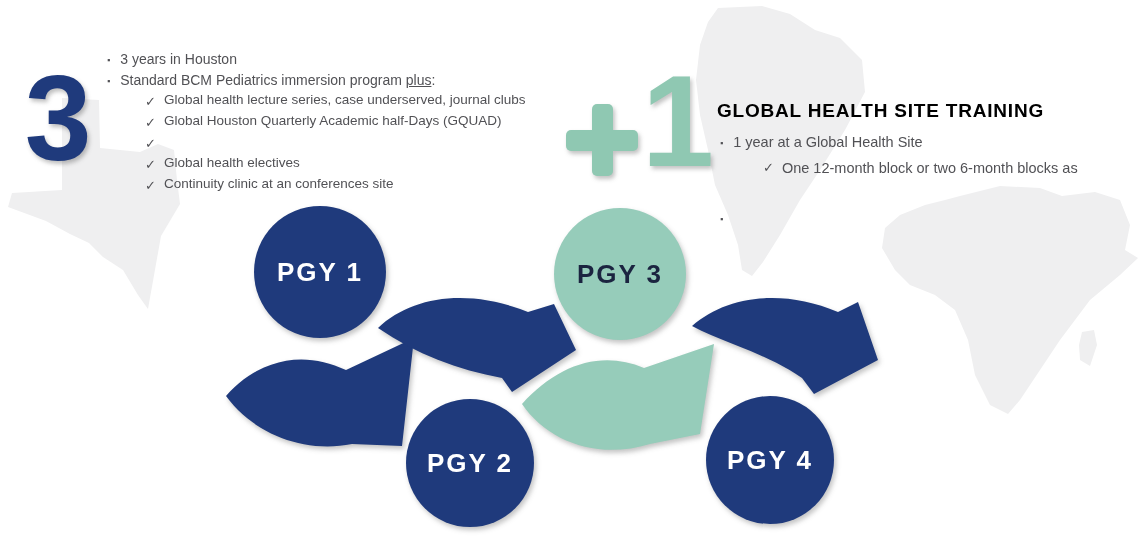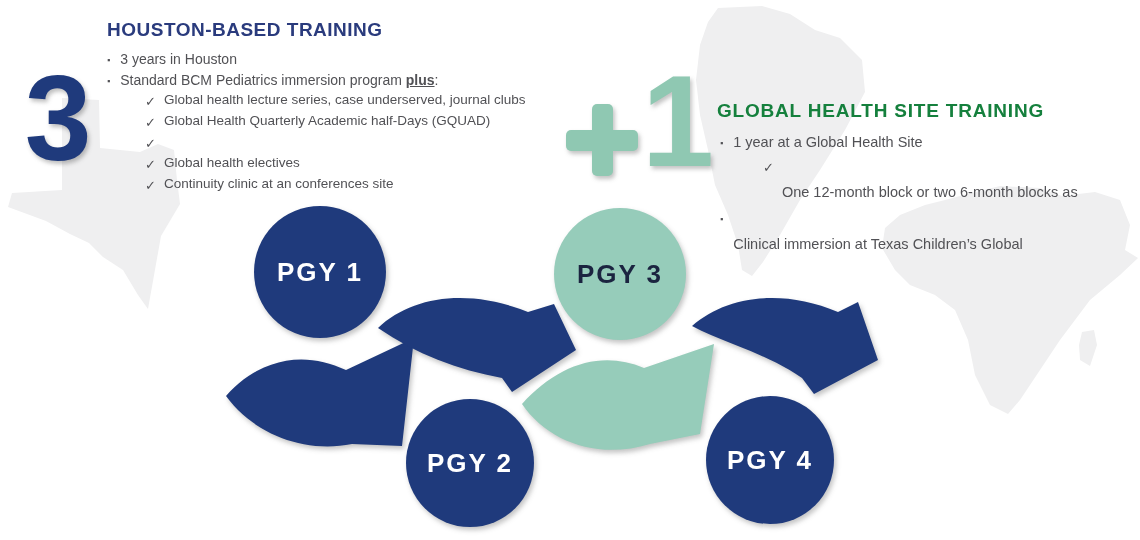--- a/index.html
+++ b/index.html
@@ -13,21 +13,21 @@
 
   
   .hb-title {
     position:absolute; left:107px; top:19px;
     font-size:19px; font-weight:bold; letter-spacing:0.5px; color:#2A3B7D;
   }
   .bullet-row { position:absolute; display:flex; align-items:flex-start; color:#515155; font-size:14px; }
   .sq { font-size:9px; line-height:19px; margin-right:10px; color:#515155; }
   .chk { font-size:13px; line-height:19px; margin-right:8px; color:#515155; }
   .check-row { position:absolute; display:flex; align-items:flex-start; color:#515155; font-size:13.5px; }
-  .bold-u { font-weight:bold; text-decoration:underline; }
+  .bold-u { font-weight:normal; text-decoration:underline; }
 
   .big-three {
     position:absolute; left:20px; top:58px; width:76px;
     font-size:120px; font-weight:bold; color:#1F3A7C; line-height:1;
     text-align:center;
     filter: drop-shadow(2px 3px 2px rgba(40,40,40,0.3));
   }
 
   
   .plus-one { position:absolute; left:566px; top:56px; width:150px; height:140px;
@@ -36,24 +36,24 @@
   .plus-shape .pv { position:absolute; left:26px; top:0;  width:21px; height:72px; background:#8FC8B2; border-radius:5px; }
   .plus-shape .ph { position:absolute; left:0; top:26px; width:72px; height:21px; background:#8FC8B2; border-radius:5px; }
   .one {
     position:absolute; left:74px; top:0; width:76px;
     font-size:130px; line-height:1; font-weight:bold; color:#8FC8B2; text-align:center; font-style:normal;
   }
 
   
   .gh-title {
     position:absolute; left:717px; top:100px;
-    font-size:19px; font-weight:bold; letter-spacing:0.8px; color:#15803d;
+    font-size:19px; font-weight:bold; letter-spacing:0.8px; color:#000000;
   }
   .rp { font-size:14.5px; color:#515155; }
-  .two-line div { line-height:21px;margin-top:24px; }
+  .two-line div { line-height:21px; }
 
   
   text.pgy {
     font-family:"Liberation Sans", sans-serif;
     font-size:26px; font-weight:bold; letter-spacing:2px;
     text-anchor:middle;
   }
 </style>
 </head>
 <body>
@@ -62,38 +62,37 @@
 
   <svg class="layer" viewBox="0 0 1140 540">
     <path d="M 62 98 L 99 100 L 100 148 L 140 152 L 158 144 L 174 150 L 177 180 L 180 204 L 161 236 L 148 309 L 138 295 L 123 270 L 103 257 L 89 243 L 70 234 L 46 221 L 8 207 L 12 193 L 62 190 Z" fill="#EFEFF0"></path>
     <path d="M 718 8 L 762 6 L 790 14 L 815 30 L 840 38 L 862 60 L 865 92 L 845 130 L 820 170 L 800 200 L 780 235 L 763 262 L 752 276 L 742 270 L 738 245 L 728 215 L 715 185 L 708 150 L 700 115 L 696 80 L 700 45 L 708 22 Z" fill="#EFEFF0"></path>
     <path d="M 960 196 L 1000 186 L 1040 188 L 1062 196 L 1095 192 L 1120 200 L 1130 225 L 1125 250 L 1138 258 L 1120 275 L 1090 300 L 1060 340 L 1040 370 L 1020 400 L 1008 414 L 990 405 L 975 375 L 968 340 L 955 310 L 935 295 L 910 285 L 895 270 L 882 248 L 885 228 L 900 215 L 925 205 L 945 200 Z" fill="#EFEFF0"></path>
     <path d="M 1082 332 L 1094 330 L 1097 345 L 1090 366 L 1080 360 L 1079 345 Z" fill="#EFEFF0"></path>
   </svg>
 
   <div class="big-three">3</div>
 
-  <div class="hb-title">HOUSTON-BASED TRAINING</div>
 
   <div class="bullet-row" style="left:107px; top:51px;">
     <span class="sq">▪</span>
     <span>3 years in Houston</span>
   </div>
   <div class="bullet-row" style="left:107px; top:72px;">
     <span class="sq">▪</span>
     <span><span>Standard BCM Pediatrics immersion program </span><span class="bold-u">plus</span><span>:</span></span>
   </div>
 
   <div class="check-row" style="left:145px; top:92px;">
     <span class="chk">✓</span>
     <span>Global health lecture series, case underserved, journal clubs</span>
   </div>
   <div class="check-row" style="left:145px; top:113px;">
     <span class="chk">✓</span>
-    <span>Global Health Quarterly Academic half-Days (GQUAD)</span>
+    <span>Global Houston Quarterly Academic half-Days (GQUAD)</span>
   </div>
   <div class="check-row" style="left:145px; top:134px;">
     <span class="chk">✓</span>
   </div>
   <div class="check-row" style="left:145px; top:155px;">
     <span class="chk">✓</span>
     <span>Global health electives</span>
   </div>
   <div class="check-row" style="left:145px; top:176px;">
     <span class="chk">✓</span>
@@ -118,21 +117,20 @@
   <div class="check-row rp" style="left:763px; top:158px; font-size:14.5px;">
     <span class="chk">✓</span>
     <span class="two-line">
       <div>One 12-month block or two 6-month blocks as</div>
     </span>
   </div>
 
   <div class="bullet-row rp" style="left:720px; top:210px;">
     <span class="sq">▪</span>
     <span class="two-line">
-      <div>Clinical immersion at Texas Children’s Global</div>
     </span>
   </div>
 
   <svg class="layer" viewBox="0 0 1140 540">
     <g class="shadow">
       <path d="M 226 396 C 252 432 302 454 352 444 L 402 446 L 414 338 L 346 370 C 304 350 260 358 226 396 Z" fill="#1F3A7C"></path>
       <path d="M 378 328 C 412 296 468 288 528 312 L 554 304 L 576 350 L 512 392 L 502 378 C 458 370 416 354 378 328 Z" fill="#1F3A7C"></path>
       <path d="M 522 404 C 548 442 598 460 650 444 L 700 434 L 714 344 L 644 368 C 602 350 558 364 522 404 Z" fill="#96CCBA"></path>
       <path d="M 692 326 C 726 296 782 288 838 312 L 858 302 L 878 360 L 814 394 L 802 378 C 764 352 726 344 692 326 Z" fill="#1F3A7C"></path>
     </g>

